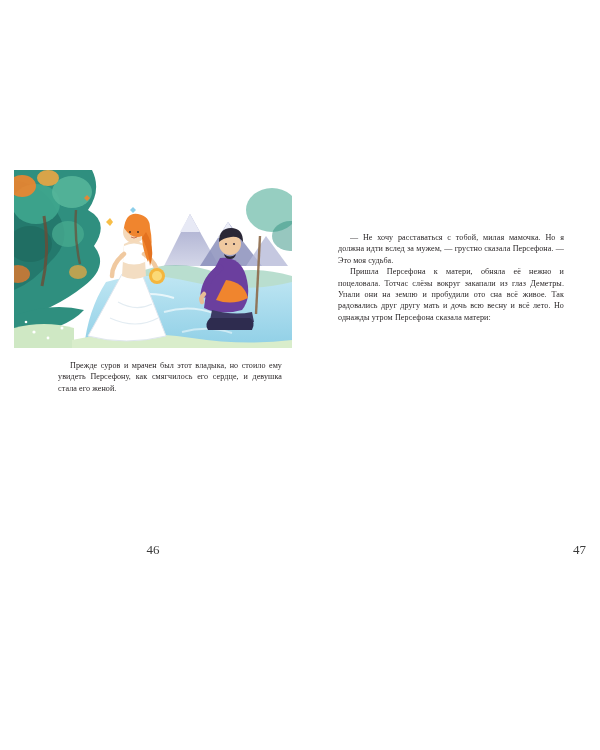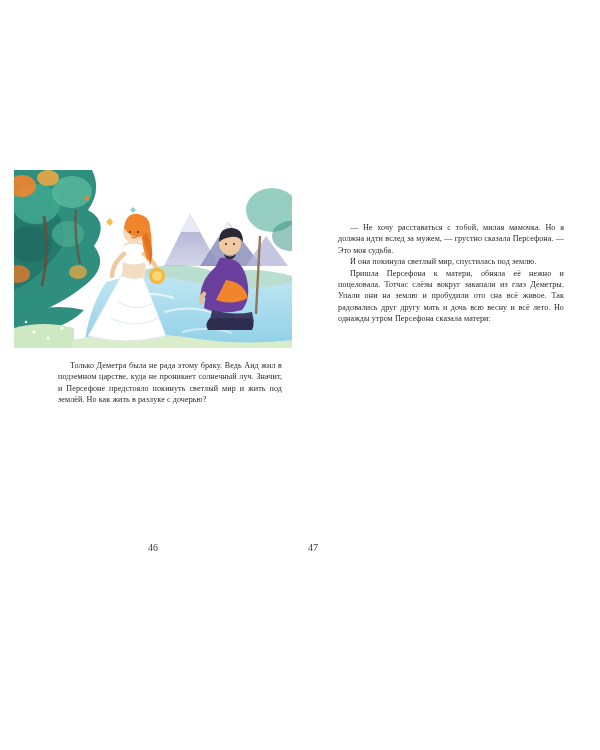--- a/index.html
+++ b/index.html
@@ -51,39 +51,39 @@
     line-height: 11.4px;
     text-align: justify;
     color: #231f20;
     letter-spacing: 0.01em;
   }
   .page-left .textcol {
     top: 190px;
   }
   .page-right .textcol {
     left: 30px;
-    top: 52px;
+    top: 62px;
     width: 226px;
   }
   .textcol p {
     margin: 0;
     text-indent: 12px;
   }
 
   .folio {
     position: absolute;
     width: 278px;
     top: 372px;
     left: 0;
     text-align: center;
-    font-size: 10px;
+    font-size: 13px;
     color: #3b3b3b;
     font-family: "Liberation Serif", serif;
   }
-  .page-right .folio { text-align: left; }
+  .page-right .folio { text-align: right; }
 </style>
 </head>
 <body>
 
 <div class="spread">
 
   <div class="page page-left">
 
     <div class="illus">
       <svg width="278" height="178" viewBox="0 0 278 178" xmlns="http://www.w3.org/2000/svg">
@@ -186,29 +186,28 @@
           <path d="M210 84 q6 5 12 0 q-1 5 -6 5 q-5 0 -6 -5 z" fill="#2a2736"></path>
           <circle cx="212" cy="74" r="1" fill="#30293a"></circle>
           <circle cx="220" cy="74" r="1" fill="#30293a"></circle>
 
           <path d="M246 66 q-2 40 -4 78" stroke="#8d6a4a" stroke-width="2.4" fill="none" opacity="0.9"></path>
         </g>
       </svg>
     </div>
 
     <div class="textcol">
-      <p>Только Деметра была не рада этому браку. Ведь Аид жил в подземном царстве, куда не проникает солнечный луч. Значит, и Персефоне предстояло покинуть светлый мир и жить под землёй. Но как жить в разлуке с дочерью?</p>
+      <p>Прежде суров и мрачен был этот владыка, но стоило ему увидеть Персефону, как смягчилось его сердце, и девушка стала его женой.</p>
     </div>
 
     <div class="folio">46</div>
   </div>
 
   <div class="page page-right">
     <div class="textcol">
       <p>— Не хочу расставаться с тобой, милая мамочка. Но я должна идти вслед за мужем, — грустно сказала Персефона. — Это моя судьба.</p>
-      <p>И она покинула светлый мир, спустилась под землю.</p>
       <p>Пришла Персефона к матери, обняла её нежно и поцеловала. Тотчас слёзы вокруг закапали из глаз Деметры. Упали они на землю и пробудили ото сна всё живое. Так радовались друг другу мать и дочь всю весну и всё лето. Но однажды утром Персефона сказала матери:</p>
     </div>
 
     <div class="folio">47</div>
   </div>
 
 </div>
 
 </body></html>

